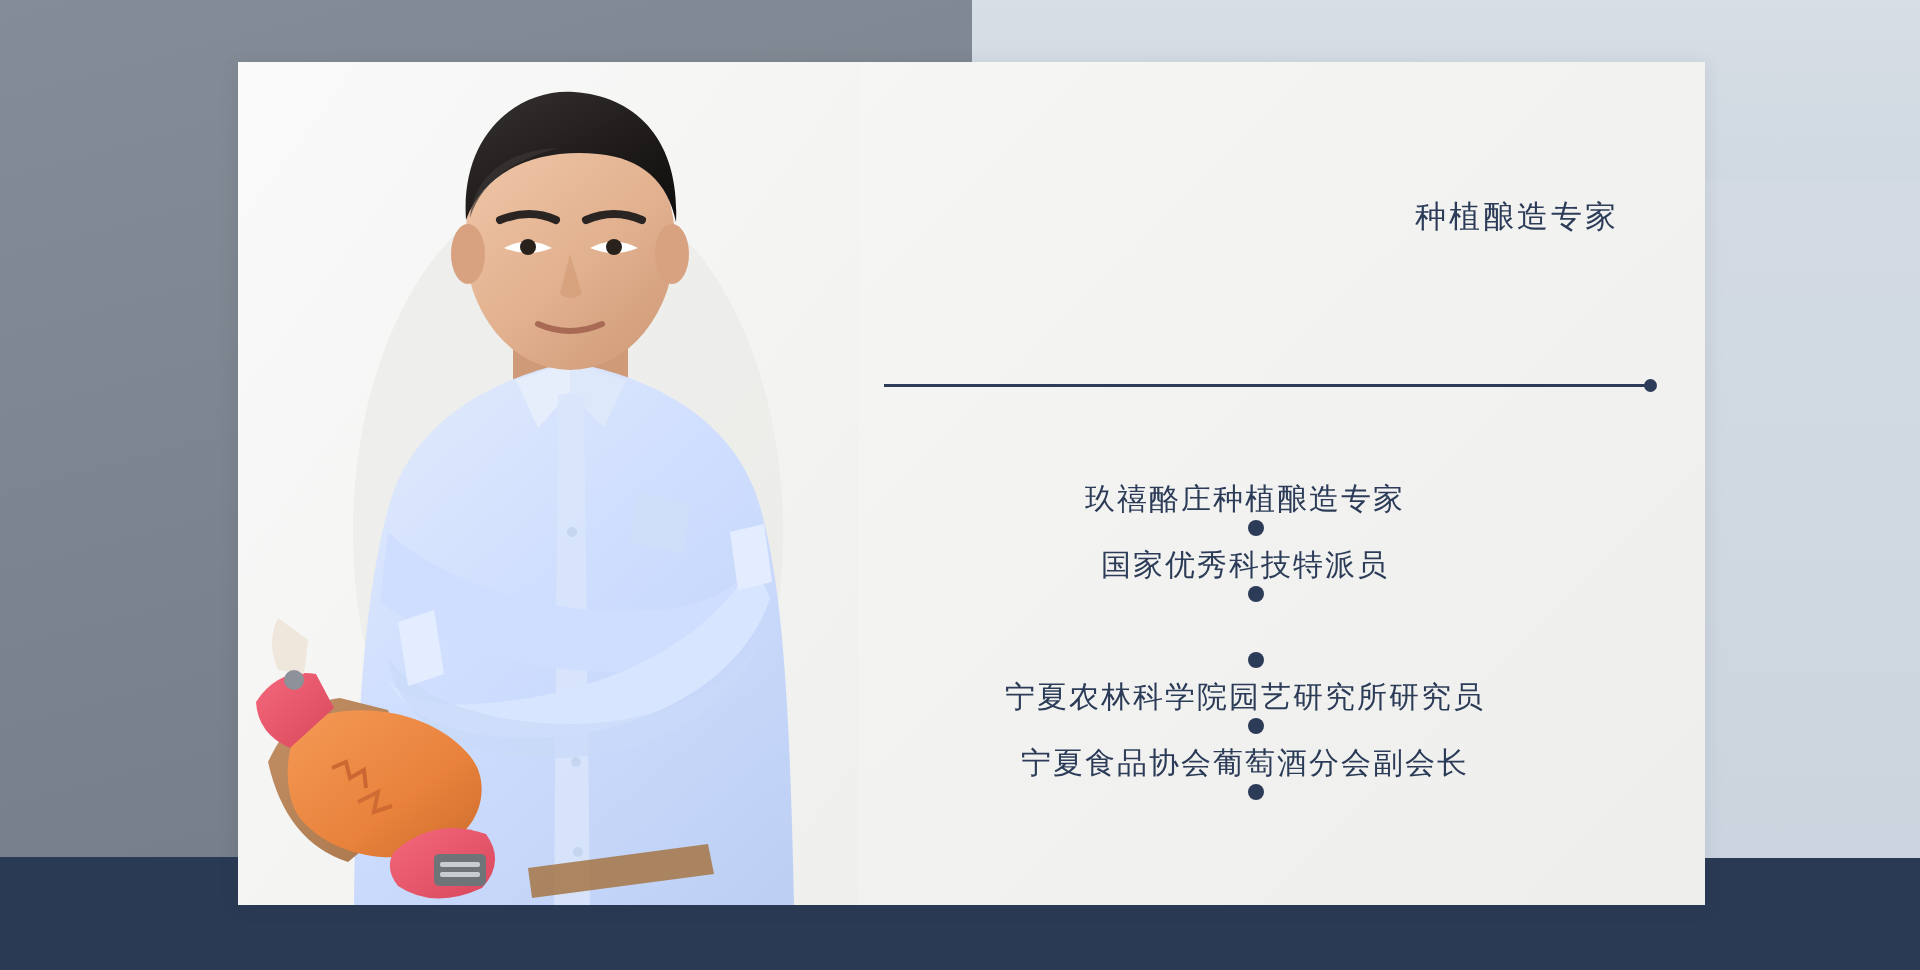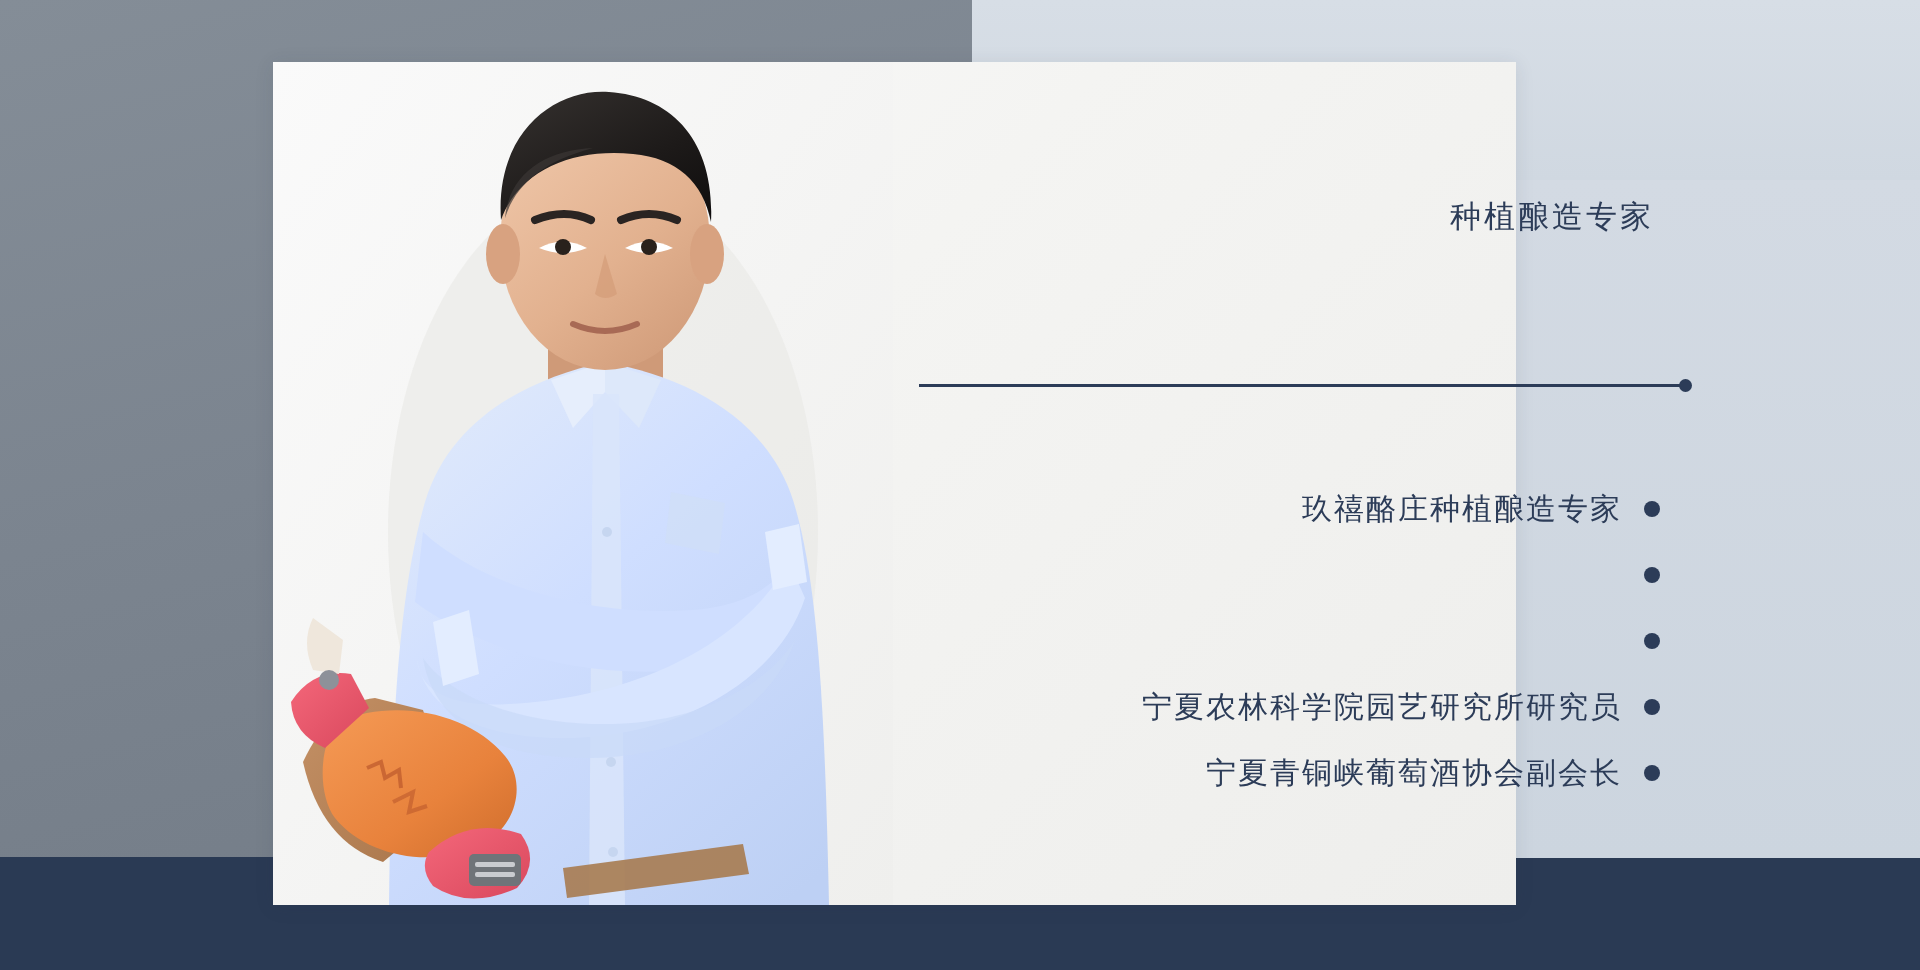--- a/index.html
+++ b/index.html
@@ -33,24 +33,23 @@
     background:#2a3a54;
   }
   .bg-light-right-strip {
     position:absolute; left:972px; top:180px; width:948px; height:678px;
     background:linear-gradient(180deg,#d3dae3 0%,#ccd5df 100%);
   }
 
   
   .card {
     position:absolute; left:238px; top:62px;
-    width:1243px; height:843px;
+    width:1467px; height:843px;
     background:linear-gradient(135deg,#fafafa 0%,#f4f4f2 40%,#eeeeec 100%);
     box-shadow:0 2px 18px rgba(40,50,70,0.10);
-    margin-left:35px;
   }
 
   
   .portrait-wrap {
     position:absolute; left:0px; top:0px;
     width:620px; height:843px;
     overflow:hidden;
   }
   .portrait { position:absolute; left:0; top:0; width:620px; height:843px; }
 
@@ -85,20 +84,21 @@
 
   .creds {
     position:absolute; right:56px; top:420px;
     width:760px;
     list-style:none;
   }
   .cred-item {
     display:flex; align-items:center; justify-content:flex-end;
     height:54px;
     margin-bottom:12px;
+    flex-direction:column;
   }
   .cred-text {
     font-size:30px; letter-spacing:2px;
     color:#2c3c58; font-weight:400; white-space:nowrap;
   }
   .cred-dot {
     width:16px; height:16px; border-radius:50%;
     background:#2c3c58; margin-left:22px; flex:0 0 auto;
   }
 </style>
@@ -243,30 +243,31 @@
 
       <div class="divider"></div>
       <div class="divider-dot"></div>
 
       <ul class="creds">
         <li class="cred-item">
           <span class="cred-text">玖禧酪庄种植酿造专家</span>
           <span class="cred-dot"></span>
         </li>
         <li class="cred-item">
+          <span class="cred-text">国家优秀科技特派员</span>
           <span class="cred-dot"></span>
         </li>
         <li class="cred-item">
           <span class="cred-dot"></span>
         </li>
         <li class="cred-item">
           <span class="cred-text">宁夏农林科学院园艺研究所研究员</span>
           <span class="cred-dot"></span>
         </li>
         <li class="cred-item">
-          <span class="cred-text">宁夏青铜峡葡萄酒协会副会长</span>
+          <span class="cred-text">宁夏食品协会葡萄酒分会副会长</span>
           <span class="cred-dot"></span>
         </li>
       </ul>
 
     </div>
   </div>
 </div>
 
 </body></html>

